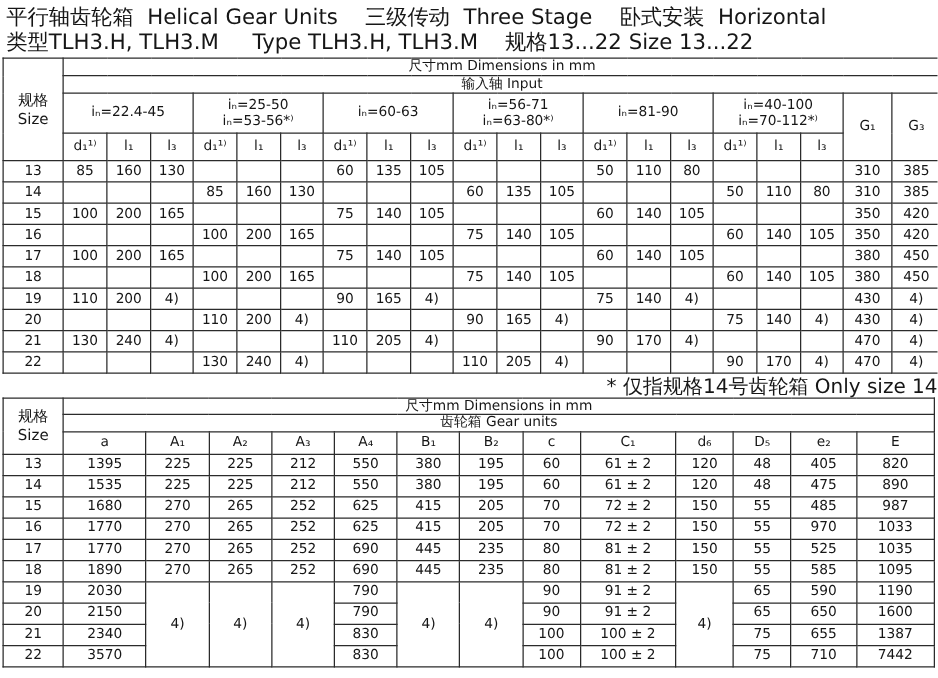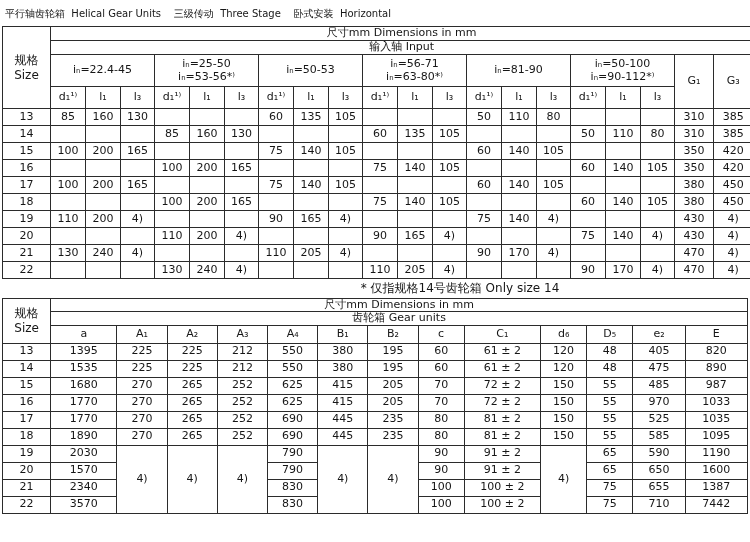--- a/index.html
+++ b/index.html
@@ -1,21 +1,21 @@
 <!DOCTYPE html>
 <html><head>
 <meta charset="utf-8">
 <style>
   html,body{margin:0;padding:0;}
   body{
     width:750px;height:542px;overflow:hidden;background:#ffffff;color:#141414;
     font-family:"DejaVu Sans","Liberation Sans",sans-serif;
   }
   .title-block{padding:4px 0 2px 5px;}
-  .title-line{font-size:10px;line-height:20px;white-space:pre;color:#161616;}
+  .title-line{font-size:17px;line-height:20px;white-space:pre;color:#161616;}
   table{border-collapse:collapse;table-layout:fixed;margin-left:2px;width:746px;}
   th,td{
     border:1px solid #2b2b2b;text-align:center;vertical-align:middle;
     font-weight:400;padding:0;font-size:11px;line-height:1.12;color:#161616;
     overflow:hidden;white-space:nowrap;
   }
   
   #t1 tr.h-dim{height:14px;}
   #t1 tr.h-input{height:14px;}
   #t1 tr.h-groups th{height:31px;margin-top:10px;}
@@ -23,29 +23,30 @@
   #t1 tbody tr{height:17px;}
   .size-th{font-size:12px;line-height:1.25;}
   .grp{display:flex;flex-direction:column;justify-content:center;align-items:center;}
   .grp span{display:block;}
   
   #t2 tr.h-dim{height:13px;}
   #t2 tr.h-unit{height:13px;}
   #t2 tr.h-cols th{height:17px;}
   #t2 tbody tr{height:17px;}
   .footnote{
-    height:19px;font-size:12px;line-height:19px;text-align:center;
+    height:19px;font-size:16px;line-height:19px;text-align:right;
     padding-left:170px;color:#161616;
   }
 </style>
 </head>
 <body>
 
 <div class="title-block">
   <div class="title-line">平行轴齿轮箱  Helical Gear Units    三级传动  Three Stage    卧式安装  Horizontal</div>
+  <div class="title-line">类型TLH3.H, TLH3.M     Type TLH3.H, TLH3.M    规格13...22 Size 13...22</div>
 </div>
 
 <table id="t1">
   <colgroup>
     <col style="width:48px">
     <col style="width:35px">
       <col style="width:35px">
       <col style="width:34px">
     <col style="width:35px">
       <col style="width:35px">
@@ -80,38 +81,38 @@
           </div>
         </th>
         <th colspan="3">
           <div class="grp">
             <span>iₙ=25-50</span>
             <span>iₙ=53-56*⁾</span>
           </div>
         </th>
         <th colspan="3">
           <div class="grp">
-            <span>iₙ=50-53</span>
+            <span>iₙ=60-63</span>
           </div>
         </th>
         <th colspan="3">
           <div class="grp">
             <span>iₙ=56-71</span>
             <span>iₙ=63-80*⁾</span>
           </div>
         </th>
         <th colspan="3">
           <div class="grp">
             <span>iₙ=81-90</span>
           </div>
         </th>
         <th colspan="3">
           <div class="grp">
-            <span>iₙ=50-100</span>
-            <span>iₙ=90-112*⁾</span>
+            <span>iₙ=40-100</span>
+            <span>iₙ=70-112*⁾</span>
           </div>
         </th>
         <th rowspan="2">G₁</th>
         <th rowspan="2">G₃</th>
       </tr>
       <tr class="h-sub">
         <th>d₁¹⁾</th>
         <th>l₁</th>
         <th>l₃</th>
         <th>d₁¹⁾</th>
@@ -516,21 +517,21 @@
         <td rowspan="4">4)</td>
         <td>90</td>
         <td>91 ± 2</td>
         <td rowspan="4">4)</td>
         <td>65</td>
         <td>590</td>
         <td>1190</td>
       </tr>
       <tr>
         <td>20</td>
-        <td>1570</td>
+        <td>2150</td>
         <td>790</td>
         <td>90</td>
         <td>91 ± 2</td>
         <td>65</td>
         <td>650</td>
         <td>1600</td>
       </tr>
       <tr>
         <td>21</td>
         <td>2340</td>

